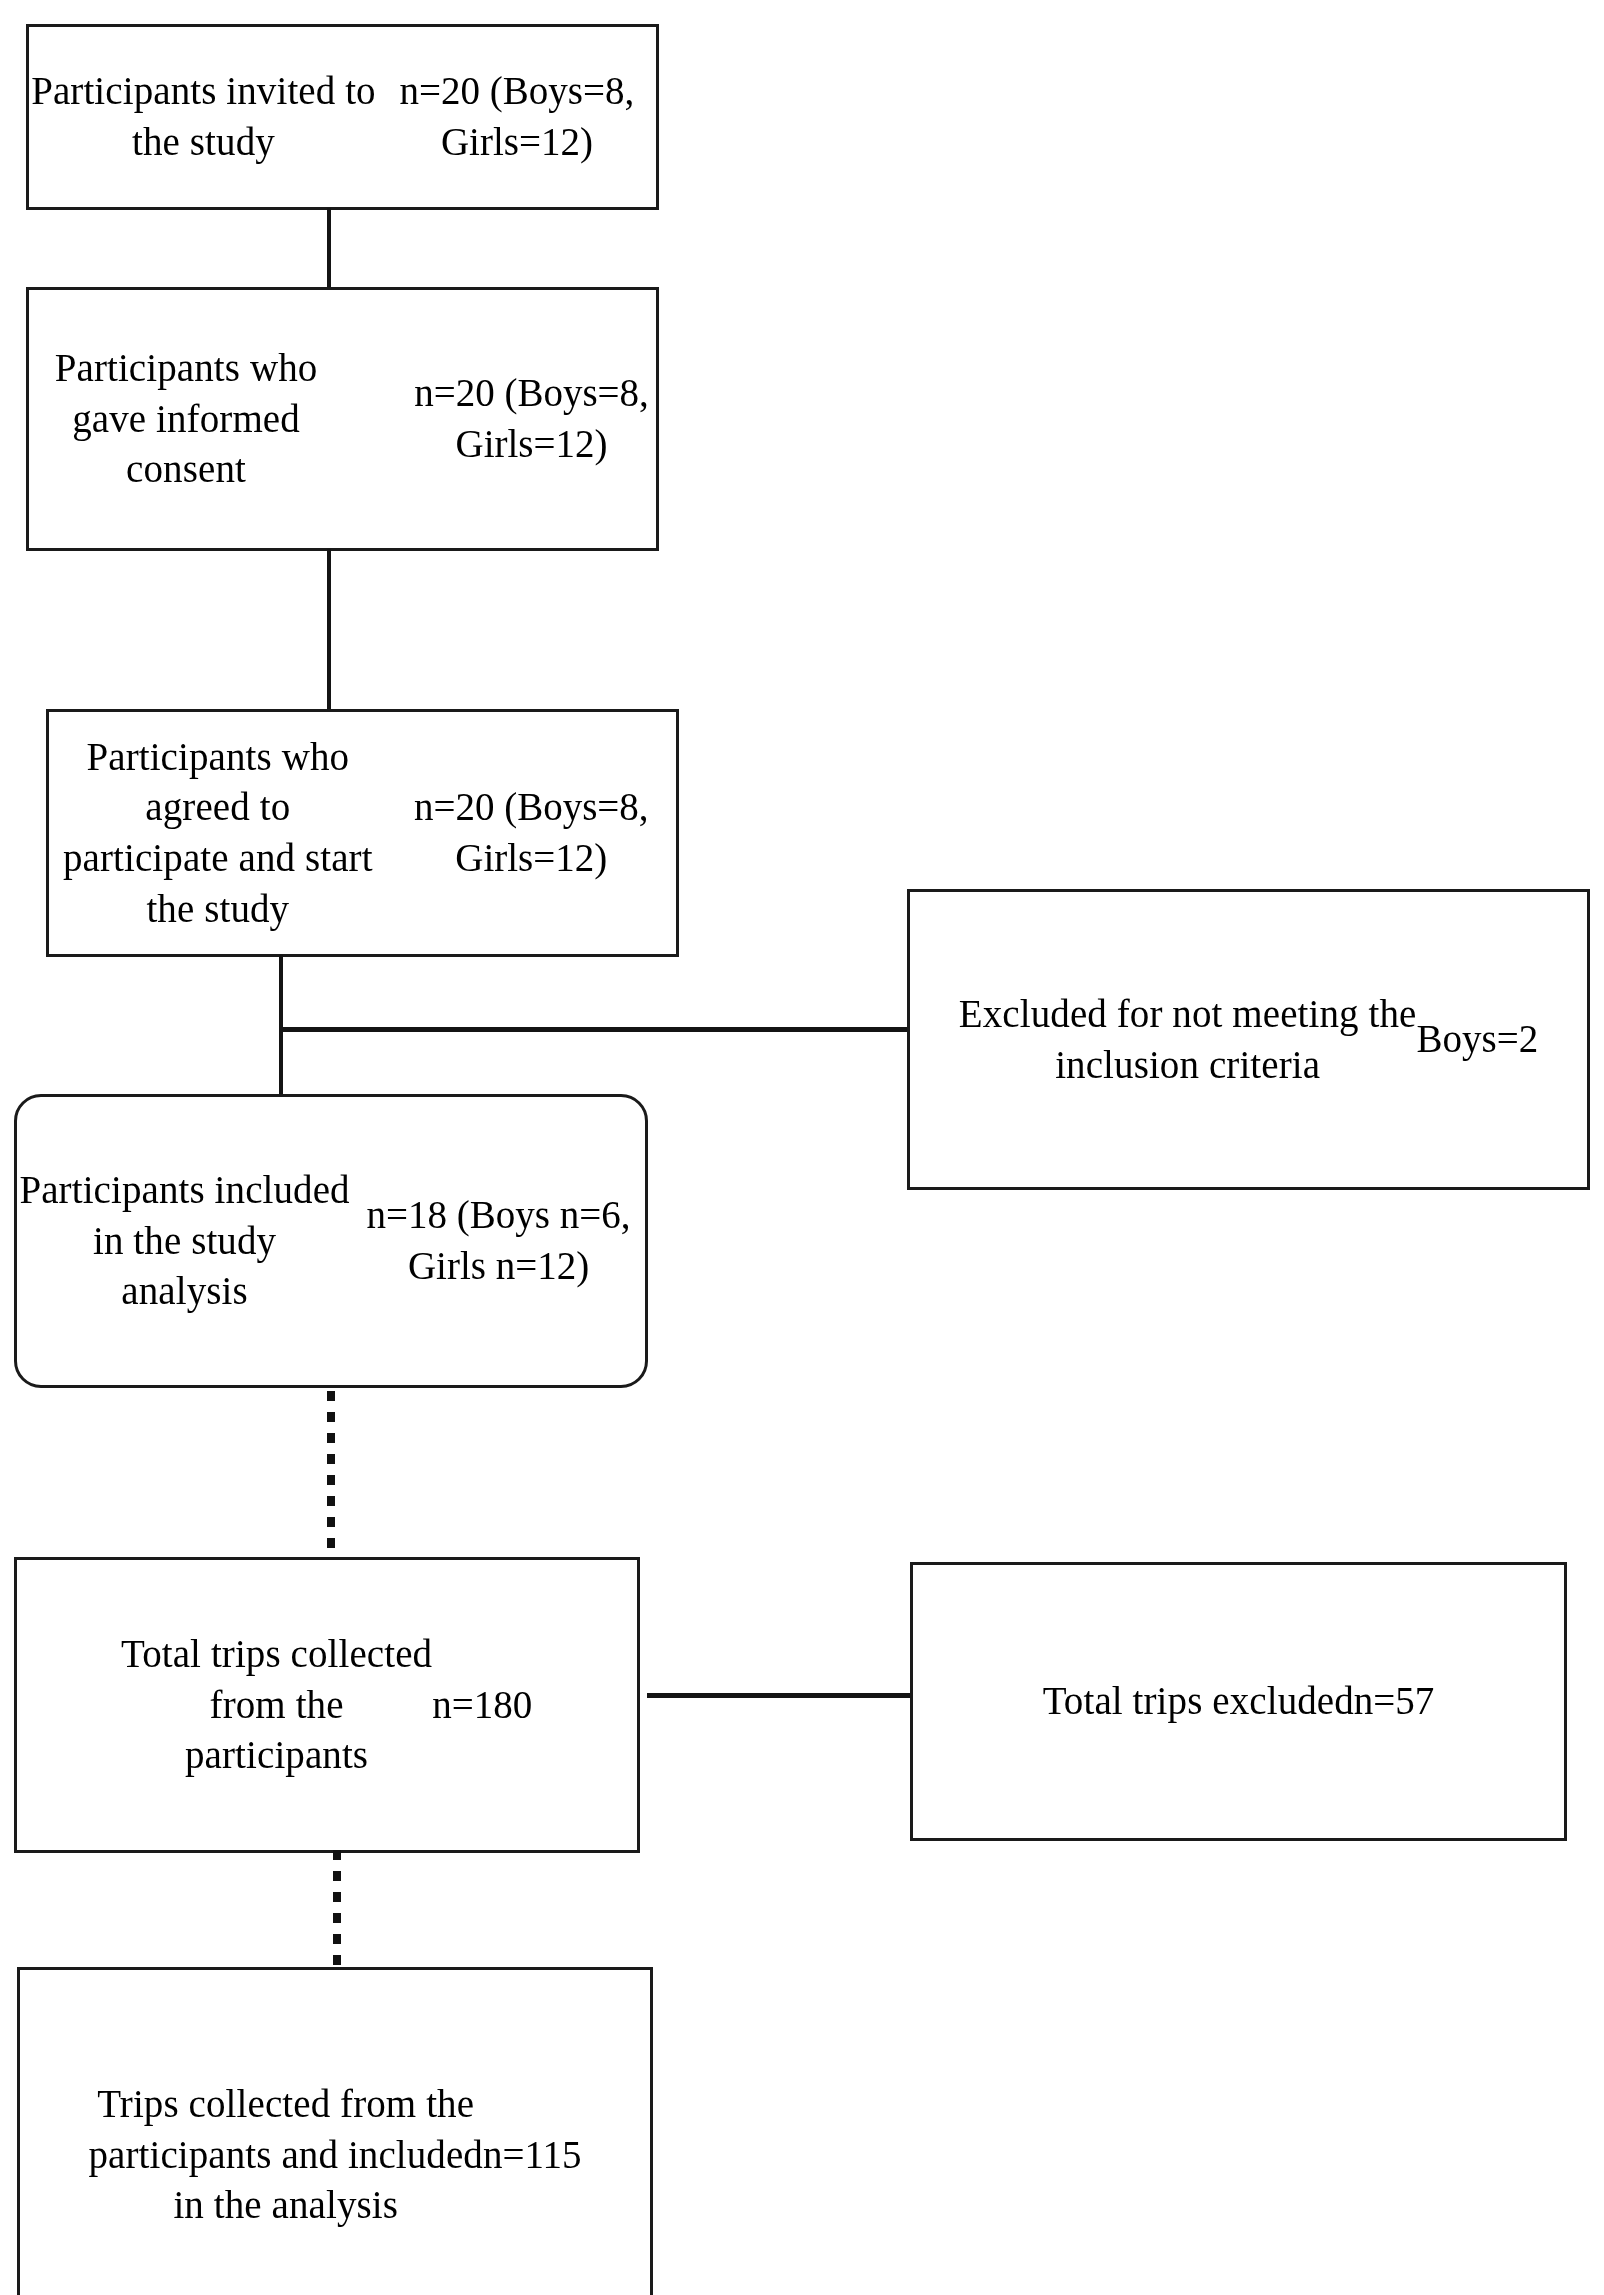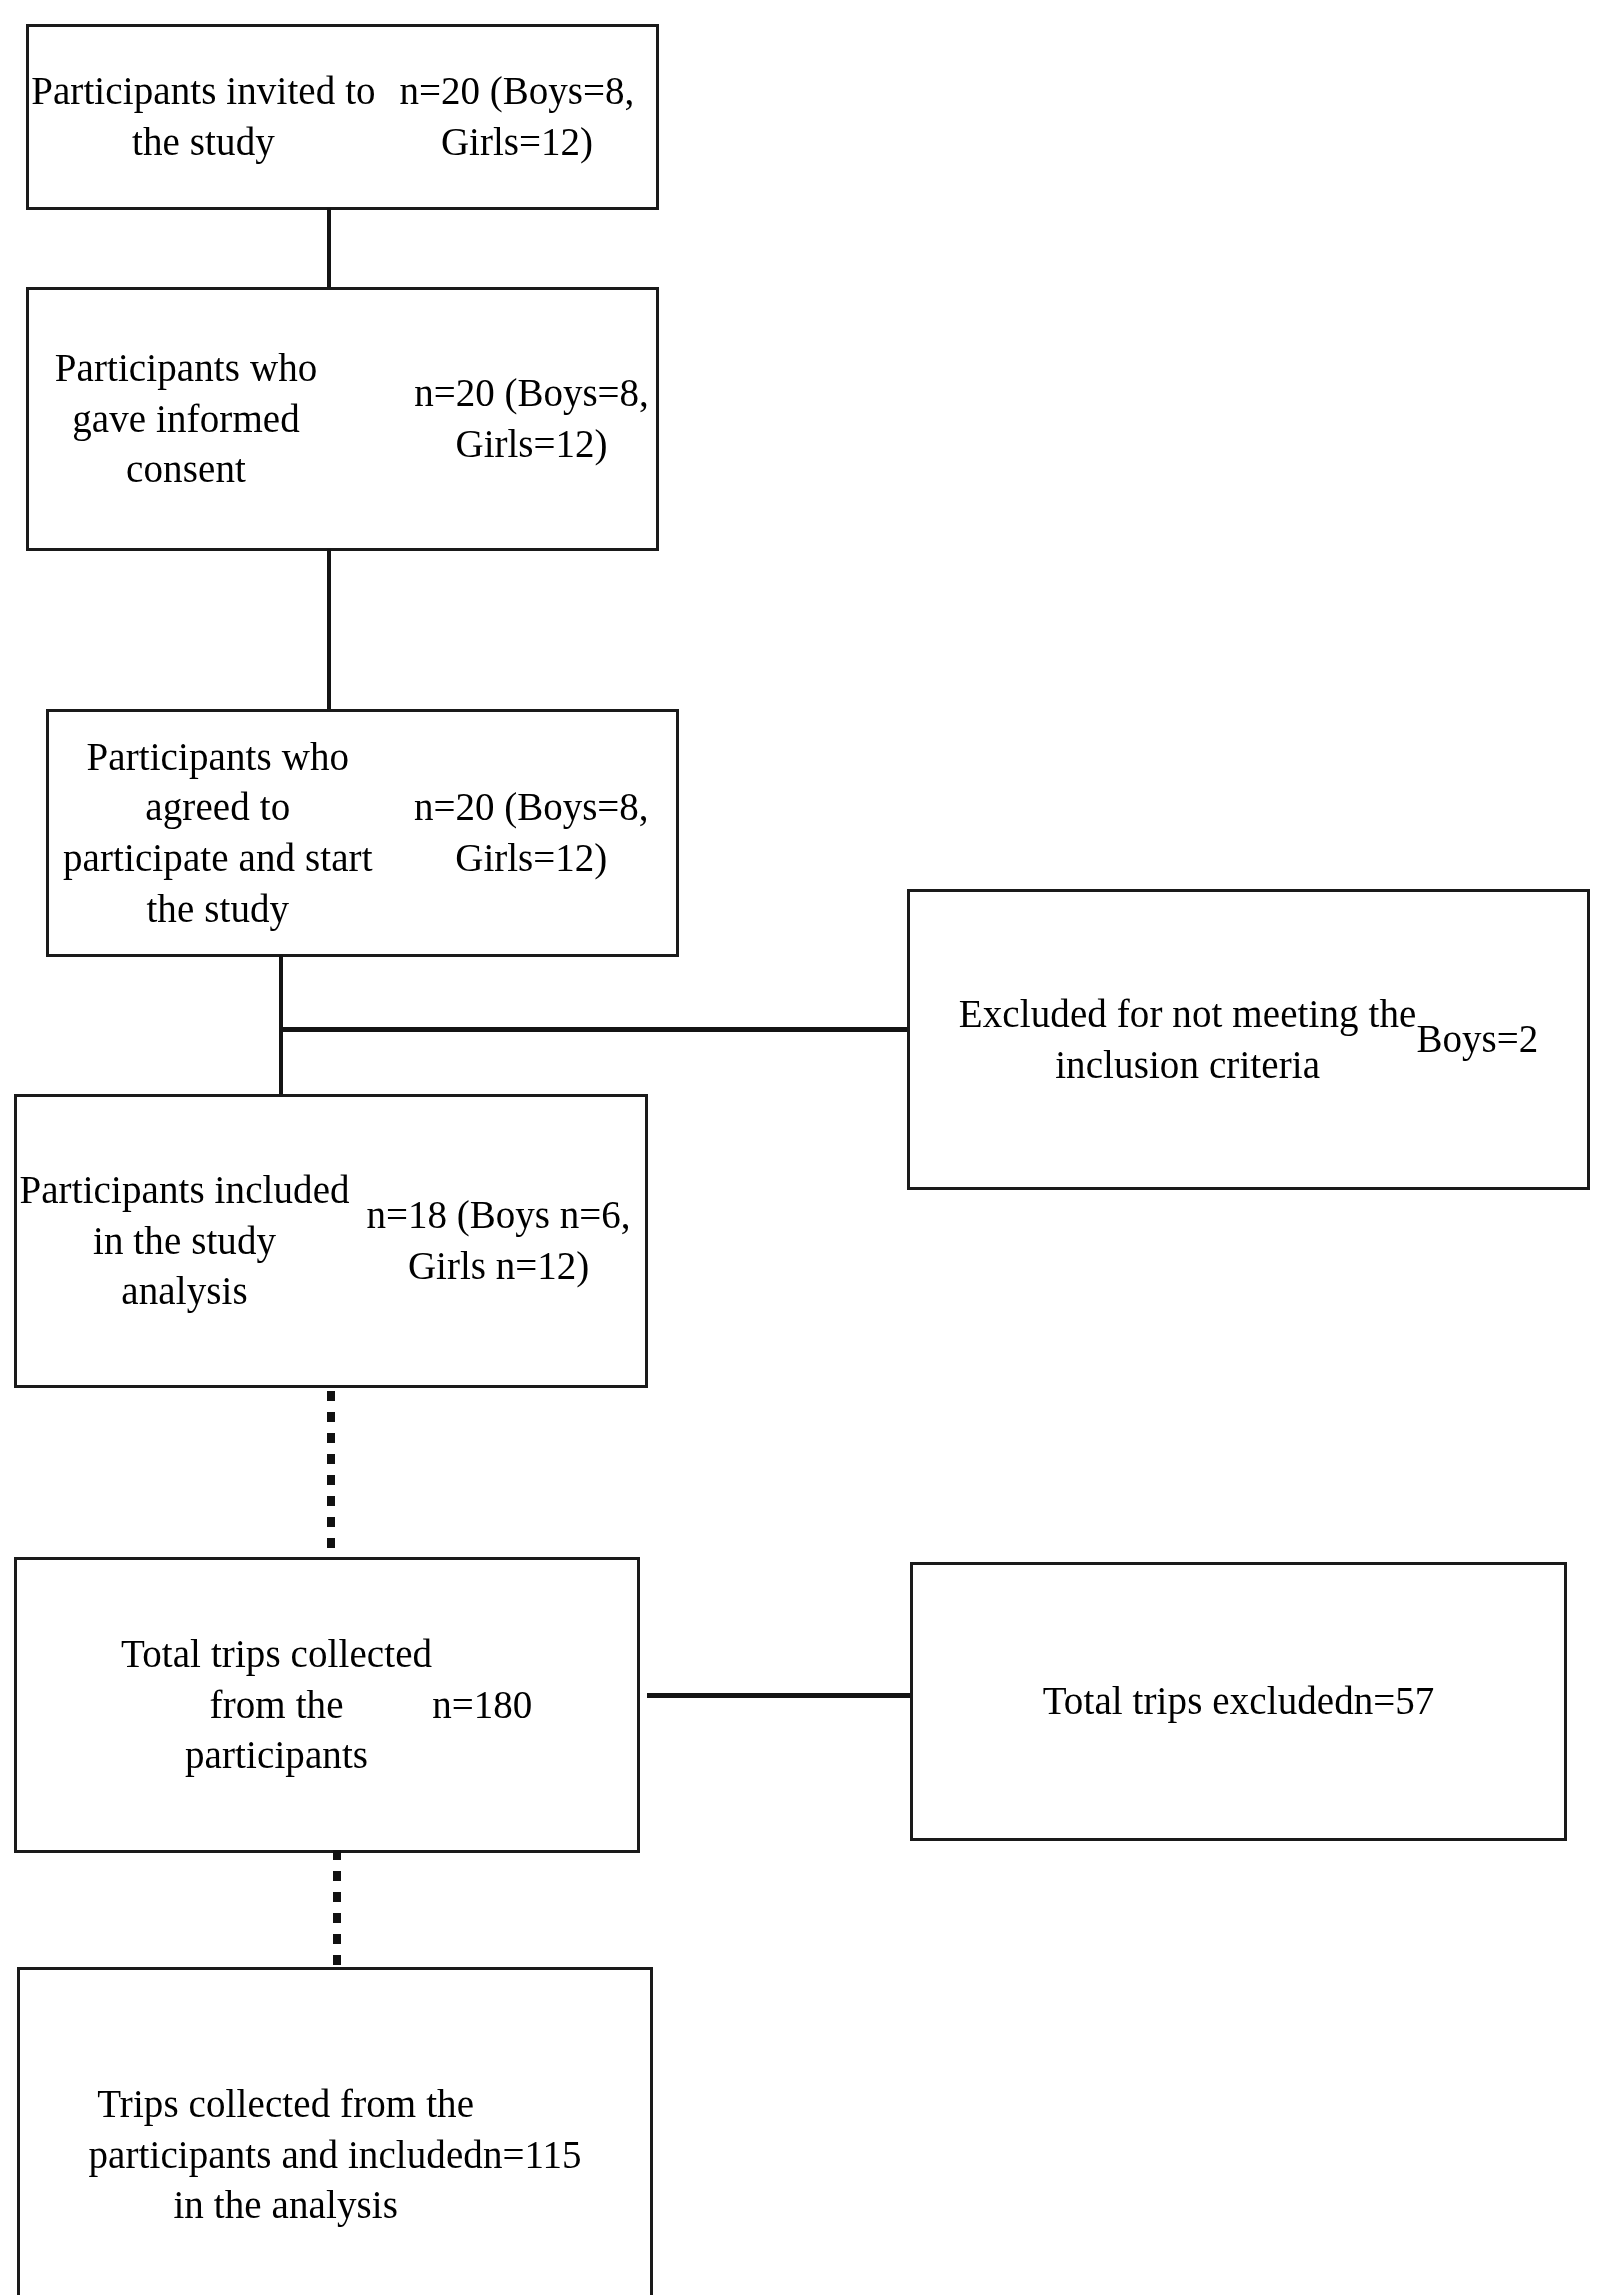--- a/index.html
+++ b/index.html
@@ -99,21 +99,21 @@
 
   <div class="conn-h" style="left:279px; top:1027px; width:630px;"></div>
 
   <div class="flow-box" style="left:907px; top:889px; width:683px; height:301px;">
     <span class="box-line">Excluded for not meeting the
 inclusion criteria</span>
     <span class="gap-md"></span>
     <span class="box-count">Boys=2</span>
   </div>
 
-  <div class="flow-box" style="left:13.6px; top:1094px; width:634px; height:294px;">
+  <div class="flow-box" style="left:13.6px; top:1094px; width:634px; height:294px;border-radius:27px;">
     <span class="box-line">Participants included in the study
 analysis</span>
     <span class="gap-lg"></span>
     <span class="box-count">n=18 (Boys n=6, Girls n=12)</span>
   </div>
 
   <div class="conn-dotted" style="left:327px; top:1391px; height:167px;"></div>
 
   <div class="flow-box" style="left:13.6px; top:1557px; width:626px; height:296px;">
     <span class="box-line">Total trips collected

